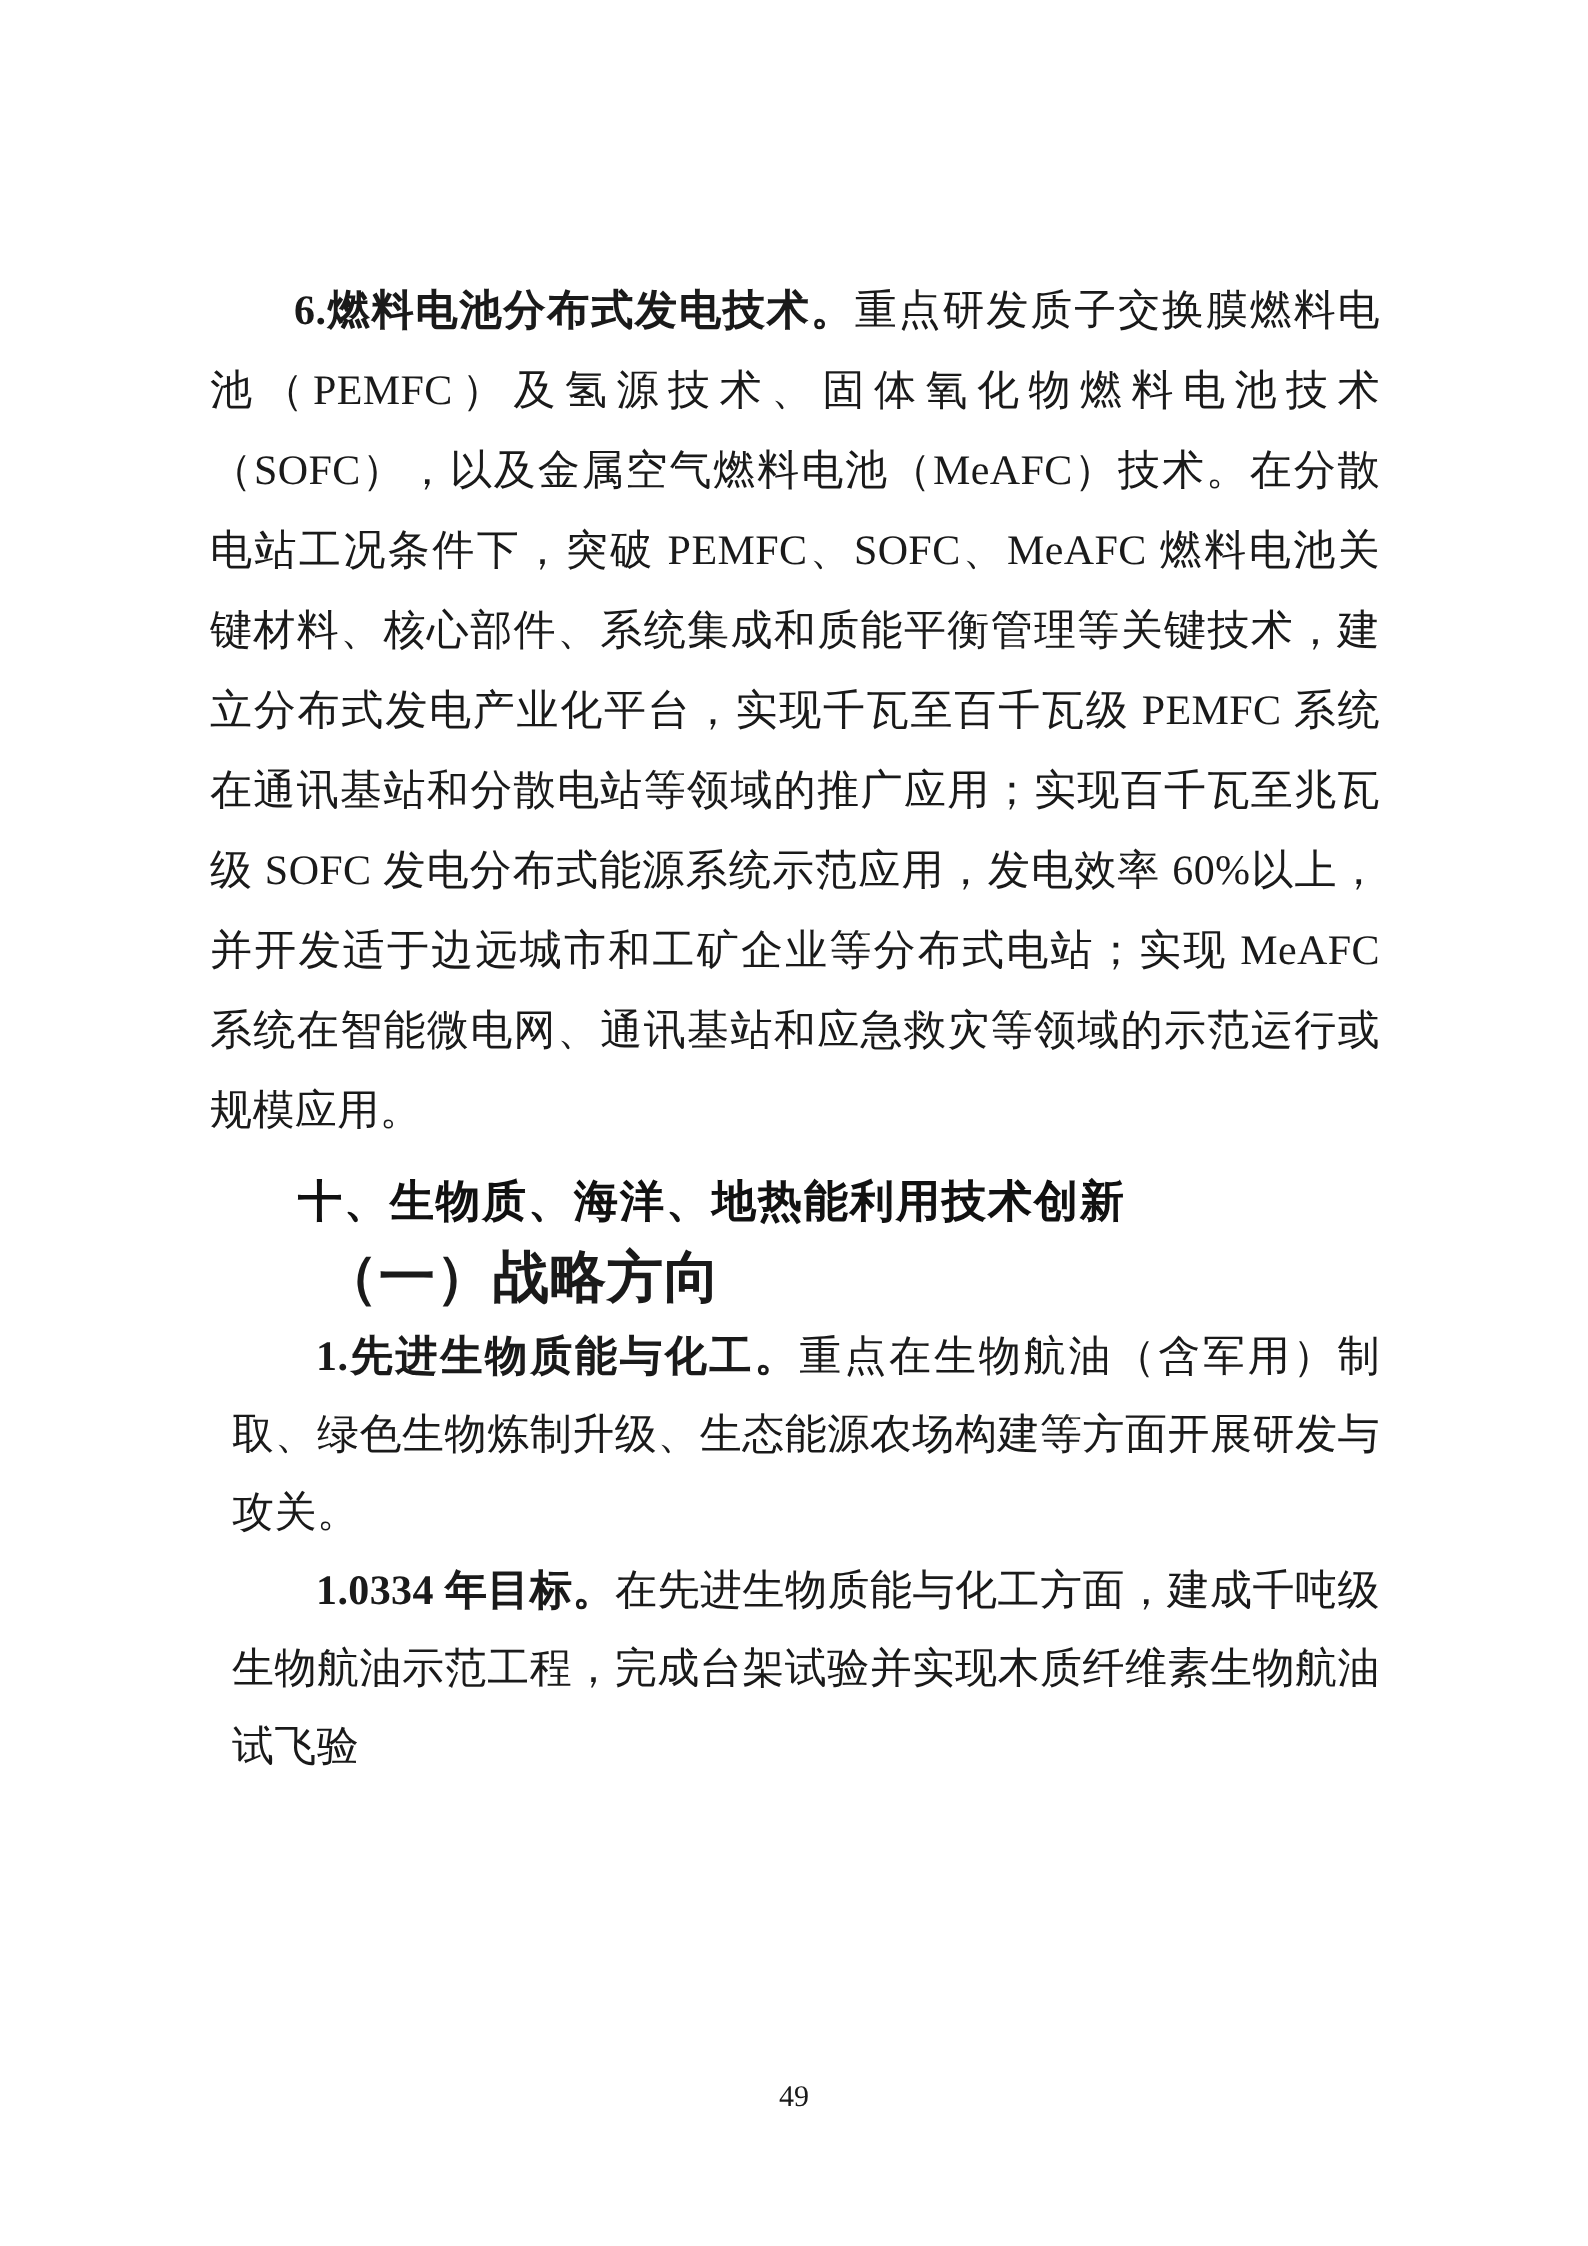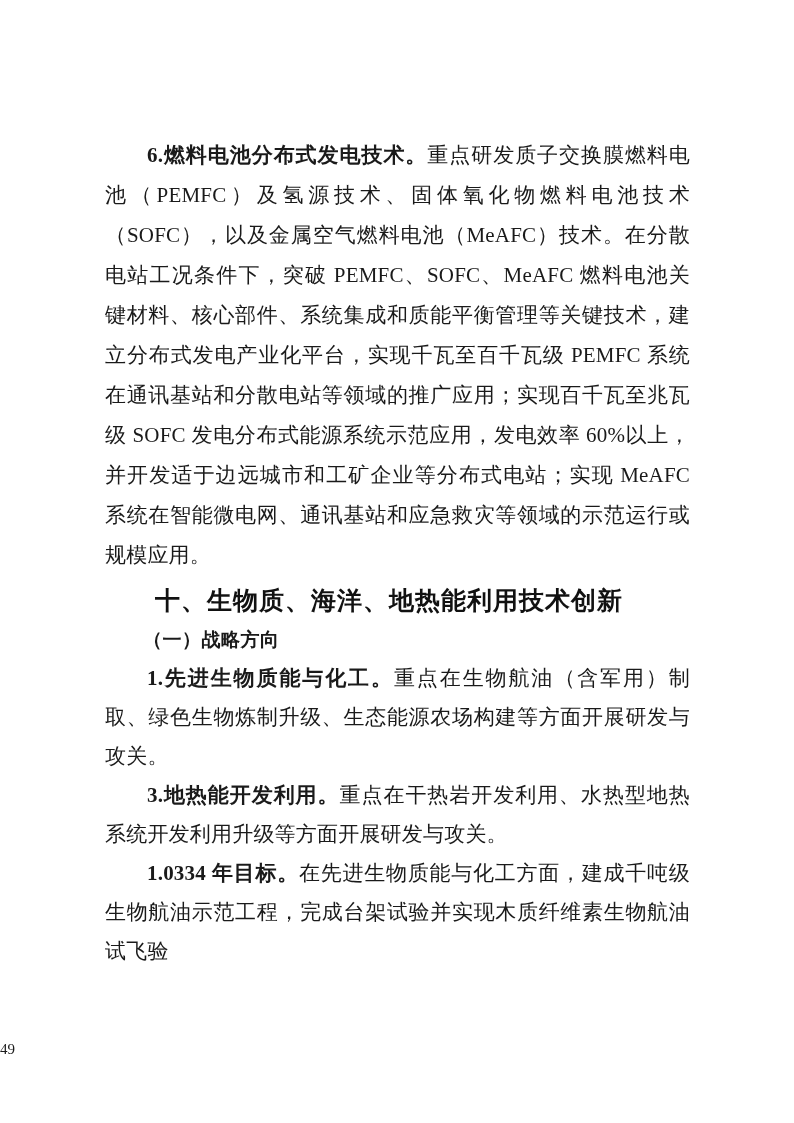--- a/index.html
+++ b/index.html
@@ -26,69 +26,69 @@
     margin: 0;
     font-size: 21px;
     line-height: 40px;
     text-align: justify;
     text-justify: inter-ideograph;
     text-indent: 2em;
     letter-spacing: 0.2px;
   }
   p.body.tight {
     line-height: 39px;
+    margin-left: 11px;
   }
   .lead {
     font-weight: bold;
   }
   h2.section-heading {
     margin: 6px 0 0 0;
     font-family: "Liberation Sans", "DejaVu Sans", sans-serif;
     font-weight: 700;
-    font-size: 25px;
+    font-size: 22px;
     line-height: 39px;
     text-indent: 2em;
     letter-spacing: 1px;
     color: #111111;
   }
   p.subheading {
     margin: 0;
     font-weight: bold;
-    font-size: 19px;
+    font-size: 28px;
     line-height: 39px;
     text-indent: 2em;
     letter-spacing: 0.5px;
   }
   .page-number {
     position: absolute;
     top: 1040px;
     left: 0;
     width: 100%;
-    text-align: left;
+    text-align: center;
     font-size: 15px;
     line-height: 18px;
     color: #1a1a1a;
   }
 </style>
 </head>
 <body>
 
 <div class="page">
   <div class="content">
 
     <p class="body"><span class="lead">6.燃料电池分布式发电技术。</span><span>重点研发质子交换膜燃料电池（PEMFC）及氢源技术、固体氧化物燃料电池技术（SOFC），以及金属空气燃料电池（MeAFC）技术。在分散电站工况条件下，突破 PEMFC、SOFC、MeAFC 燃料电池关键材料、核心部件、系统集成和质能平衡管理等关键技术，建立分布式发电产业化平台，实现千瓦至百千瓦级 PEMFC 系统在通讯基站和分散电站等领域的推广应用；实现百千瓦至兆瓦级 SOFC 发电分布式能源系统示范应用，发电效率 60%以上，并开发适于边远城市和工矿企业等分布式电站；实现 MeAFC 系统在智能微电网、通讯基站和应急救灾等领域的示范运行或规模应用。</span></p>
 
     <h2 class="section-heading">十、生物质、海洋、地热能利用技术创新</h2>
 
     <p class="subheading">（一）战略方向</p>
 
     <p class="body tight"><span class="lead">1.先进生物质能与化工。</span><span>重点在生物航油（含军用）制取、绿色生物炼制升级、生态能源农场构建等方面开展研发与攻关。</span></p>
 
 
-    <p class="body tight"><span class="lead">3.地热能开发利用。</span><span>重点在干热岩开发利用、水热型地热系统开发利用升级等方面开展研发与攻关。</span></p>
 
 
     <p class="body tight"><span class="lead">1.0334 年目标。</span><span>在先进生物质能与化工方面，建成千吨级生物航油示范工程，完成台架试验并实现木质纤维素生物航油试飞验</span></p>
 
   </div>
 
   <div class="page-number">49</div>
 </div>
 
 </body></html>

